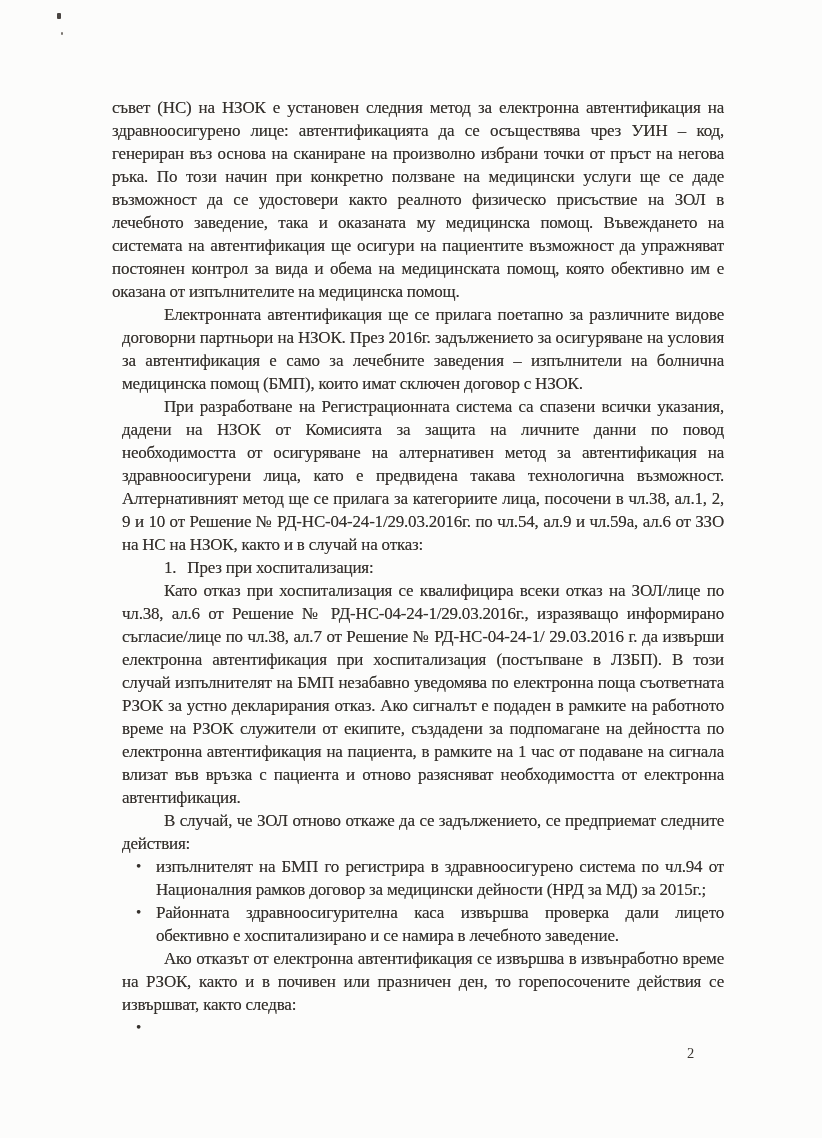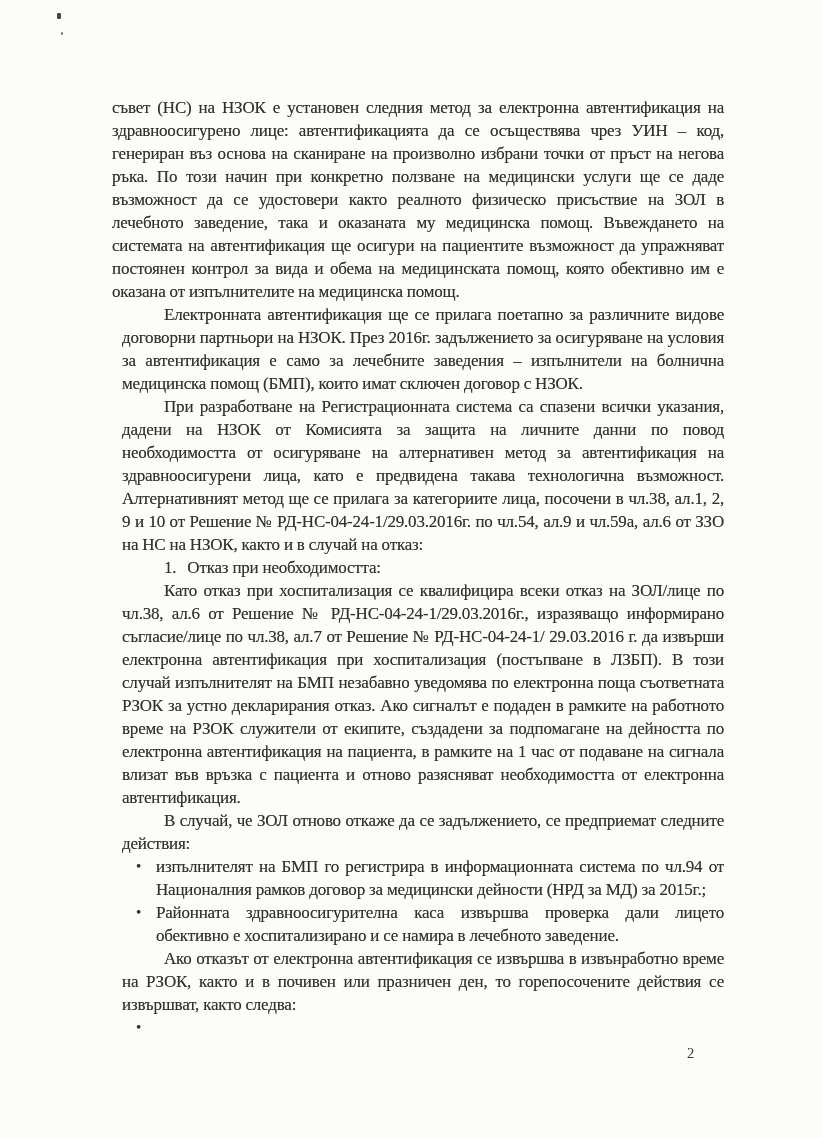--- a/index.html
+++ b/index.html
@@ -66,29 +66,29 @@
   <div class="speck speck-2"></div>
 
   <div class="text-block">
 
     <p class="para">съвет (НС) на НЗОК е установен следния метод за електронна автентификация на здравноосигурено лице: автентификацията да се осъществява чрез УИН – код, генериран въз основа на сканиране на произволно избрани точки от пръст на негова ръка. По този начин при конкретно ползване на медицински услуги ще се даде възможност да се удостовери както реалното физическо присъствие на ЗОЛ в лечебното заведение, така и оказаната му медицинска помощ. Въвеждането на системата на автентификация ще осигури на пациентите възможност да упражняват постоянен контрол за вида и обема на медицинската помощ, която обективно им е оказана от изпълнителите на медицинска помощ.</p>
 
     <p class="para indent">Електронната автентификация ще се прилага поетапно за различните видове договорни партньори на НЗОК. През 2016г. задължението за осигуряване на условия за автентификация е само за лечебните заведения – изпълнители на болнична медицинска помощ (БМП), които имат сключен договор с НЗОК.</p>
 
     <p class="para indent">При разработване на Регистрационната система са спазени всички указания, дадени на НЗОК от Комисията за защита на личните данни по повод необходимостта от осигуряване на алтернативен метод за автентификация на здравноосигурени лица, като е предвидена такава технологична възможност. Алтернативният метод ще се прилага за категориите лица, посочени в чл.38, ал.1, 2, 9 и 10 от Решение № РД-НС-04-24-1/29.03.2016г. по чл.54, ал.9 и чл.59а, ал.6 от ЗЗО на НС на НЗОК, както и в случай на отказ:</p>
 
-    <p class="para indent"><span class="num">1.</span><span>Отказ при необходимостта:</span></p>
+    <p class="para indent"><span class="num">1.</span><span>През при хоспитализация:</span></p>
 
     <p class="para indent">Като отказ при хоспитализация се квалифицира всеки отказ на ЗОЛ/лице по чл.38, ал.6 от Решение № РД-НС-04-24-1/29.03.2016г., изразяващо информирано съгласие/лице по чл.38, ал.7 от Решение № РД-НС-04-24-1/ 29.03.2016 г. да извърши електронна автентификация при хоспитализация (постъпване в ЛЗБП). В този случай изпълнителят на БМП незабавно уведомява по електронна поща съответната РЗОК за устно декларирания отказ. Ако сигналът е подаден в рамките на работното време на РЗОК служители от екипите, създадени за подпомагане на дейността по електронна автентификация на пациента, в рамките на 1 час от подаване на сигнала влизат във връзка с пациента и отново разясняват необходимостта от електронна автентификация.</p>
 
     <p class="para indent">В случай, че ЗОЛ отново откаже да се задължението, се предприемат следните действия:</p>
 
     <div class="bullet-item">
       <span class="bullet">•</span>
-      <span>изпълнителят на БМП го регистрира в информационната система по чл.94 от Националния рамков договор за медицински дейности (НРД за МД) за 2015г.;</span>
+      <span>изпълнителят на БМП го регистрира в здравноосигурено система по чл.94 от Националния рамков договор за медицински дейности (НРД за МД) за 2015г.;</span>
     </div>
 
     <div class="bullet-item">
       <span class="bullet">•</span>
       <span>Районната здравноосигурителна каса извършва проверка дали лицето обективно е хоспитализирано и се намира в лечебното заведение.</span>
     </div>
 
     <p class="para indent">Ако отказът от електронна автентификация се извършва в извънработно време на РЗОК, както и в почивен или празничен ден, то горепосочените действия се извършват, както следва:</p>
 
     <div class="bullet-item">

